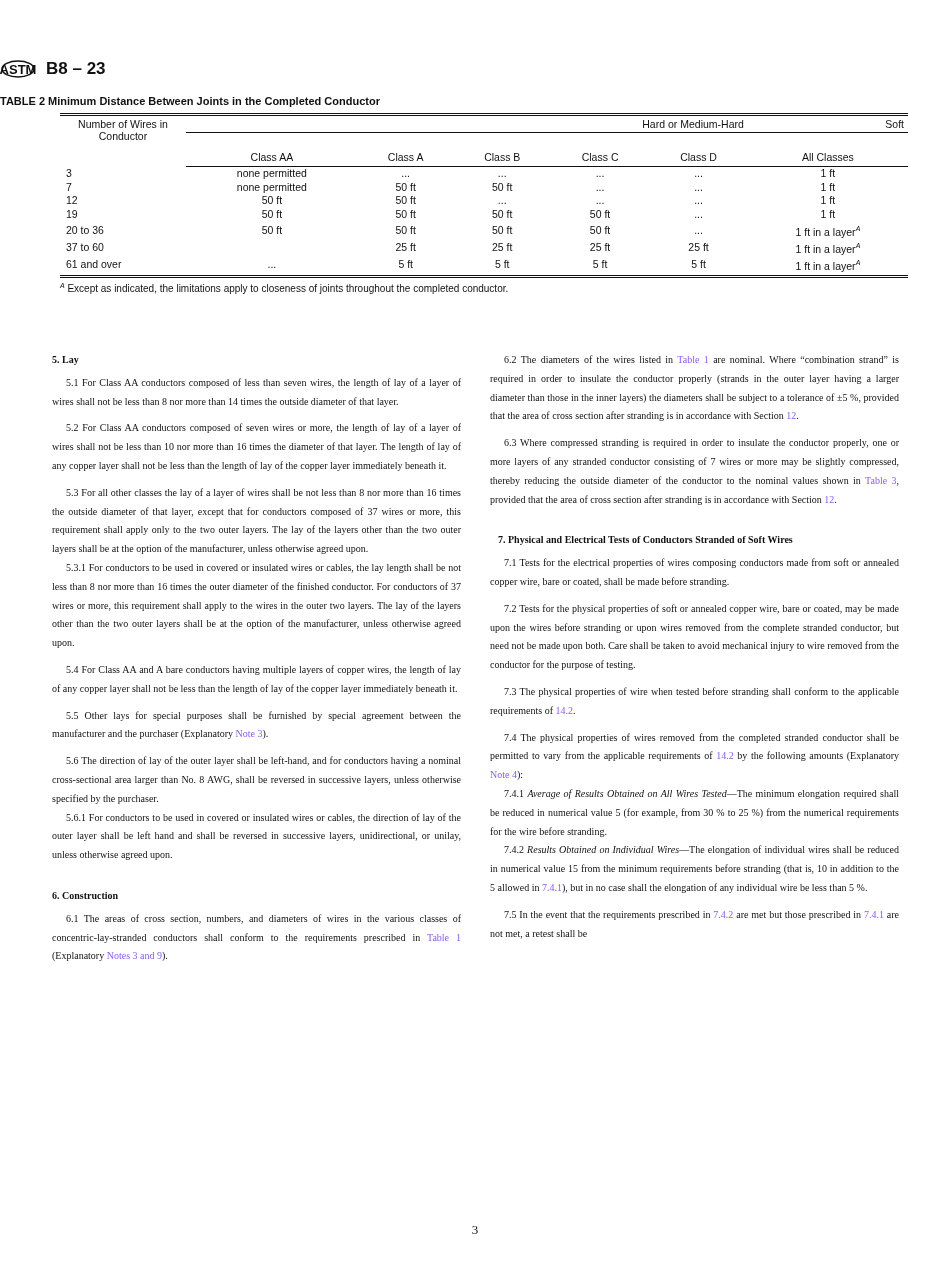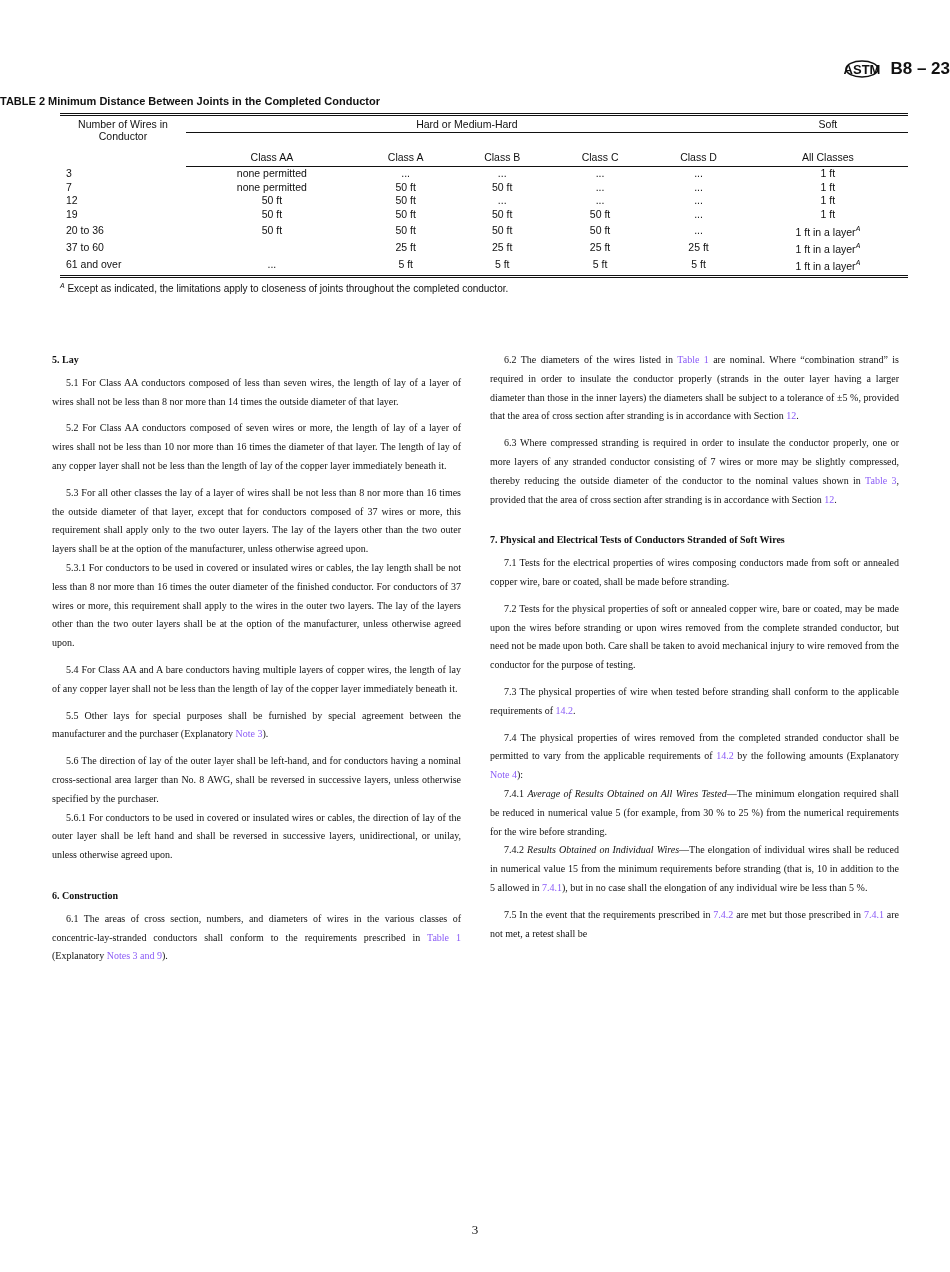--- a/index.html
+++ b/index.html
@@ -1,36 +1,36 @@
 <!DOCTYPE html>
 <html><head>
 <meta charset="utf-8">
 <style>
   html, body { margin: 0; padding: 0; background: #ffffff; }
   body { width: 950px; height: 1272px; position: relative; overflow: hidden; color: #111; }
-  .header { position: absolute; top: 56px; left: 0; width: 950px; text-align: right; }
+  .header { position: absolute; top: 56px; left: 0; width: 950px; text-align: left; }
   .header .logo { display: inline-block; vertical-align: middle; width: 36px; height: 26px; margin-right: 6px; }
   .header .doc-id { display: inline-block; vertical-align: middle; font-family: "Liberation Sans", sans-serif; font-weight: bold; font-size: 17px; }
   .table-title { position: absolute; top: 95px; left: 0; width: 950px; text-align: left; font-family: "Liberation Sans", sans-serif; font-weight: bold; font-size: 11px; }
   .tbl-wrap { position: absolute; top: 113px; left: 60px; width: 848px; }
   table { width: 100%; border-collapse: collapse; font-family: "Liberation Sans", sans-serif; font-size: 10.5px; }
   table thead tr.top th { border-top: 3px double #111; }
   th { font-weight: normal; padding: 2px 4px; }
-  th.grp { border-bottom: 1px solid #111; }
+  th.grp { border-bottom: 1px solid #111; text-align: right; }
   thead tr.sub th { border-bottom: 1px solid #111; padding-top: 18px; padding-bottom: 3px; }
   td { padding: 0 4px; line-height: 13.7px; text-align: center; }
   td.num { text-align: left; padding-left: 6px; }
   tbody tr:last-child td { border-bottom: 3px double #111; padding-bottom: 2px; }
   sup { font-style: italic; font-size: 7px; }
   .footnote { font-family: "Liberation Sans", sans-serif; font-size: 10px; margin-top: 4px; }
   .col { position: absolute; top: 351px; width: 409px; font-family: "Liberation Serif", serif; font-size: 10px; line-height: 18.8px; text-align: justify; }
   .col.left { left: 52px; }
   .col.right { left: 490px; }
   .sec-head { font-weight: bold; margin: 0 0 4px 0; }
-  .sec-head.hang { padding-left: 21px; text-indent: -21px; }
+  .sec-head.hang { padding-left: 21px; text-indent: -21px; margin-left: 8px; }
   p { margin: 0 0 8px 0; text-indent: 14px; }
   p.tight { margin-bottom: 0; }
   .link { color: #8b5cf6; }
   .gap { height: 14px; }
   .page-num { position: absolute; top: 1222px; left: 0; width: 950px; text-align: center; font-family: "Liberation Serif", serif; font-size: 13px; }
 </style>
 </head>
 <body>
 
 <div class="header">

